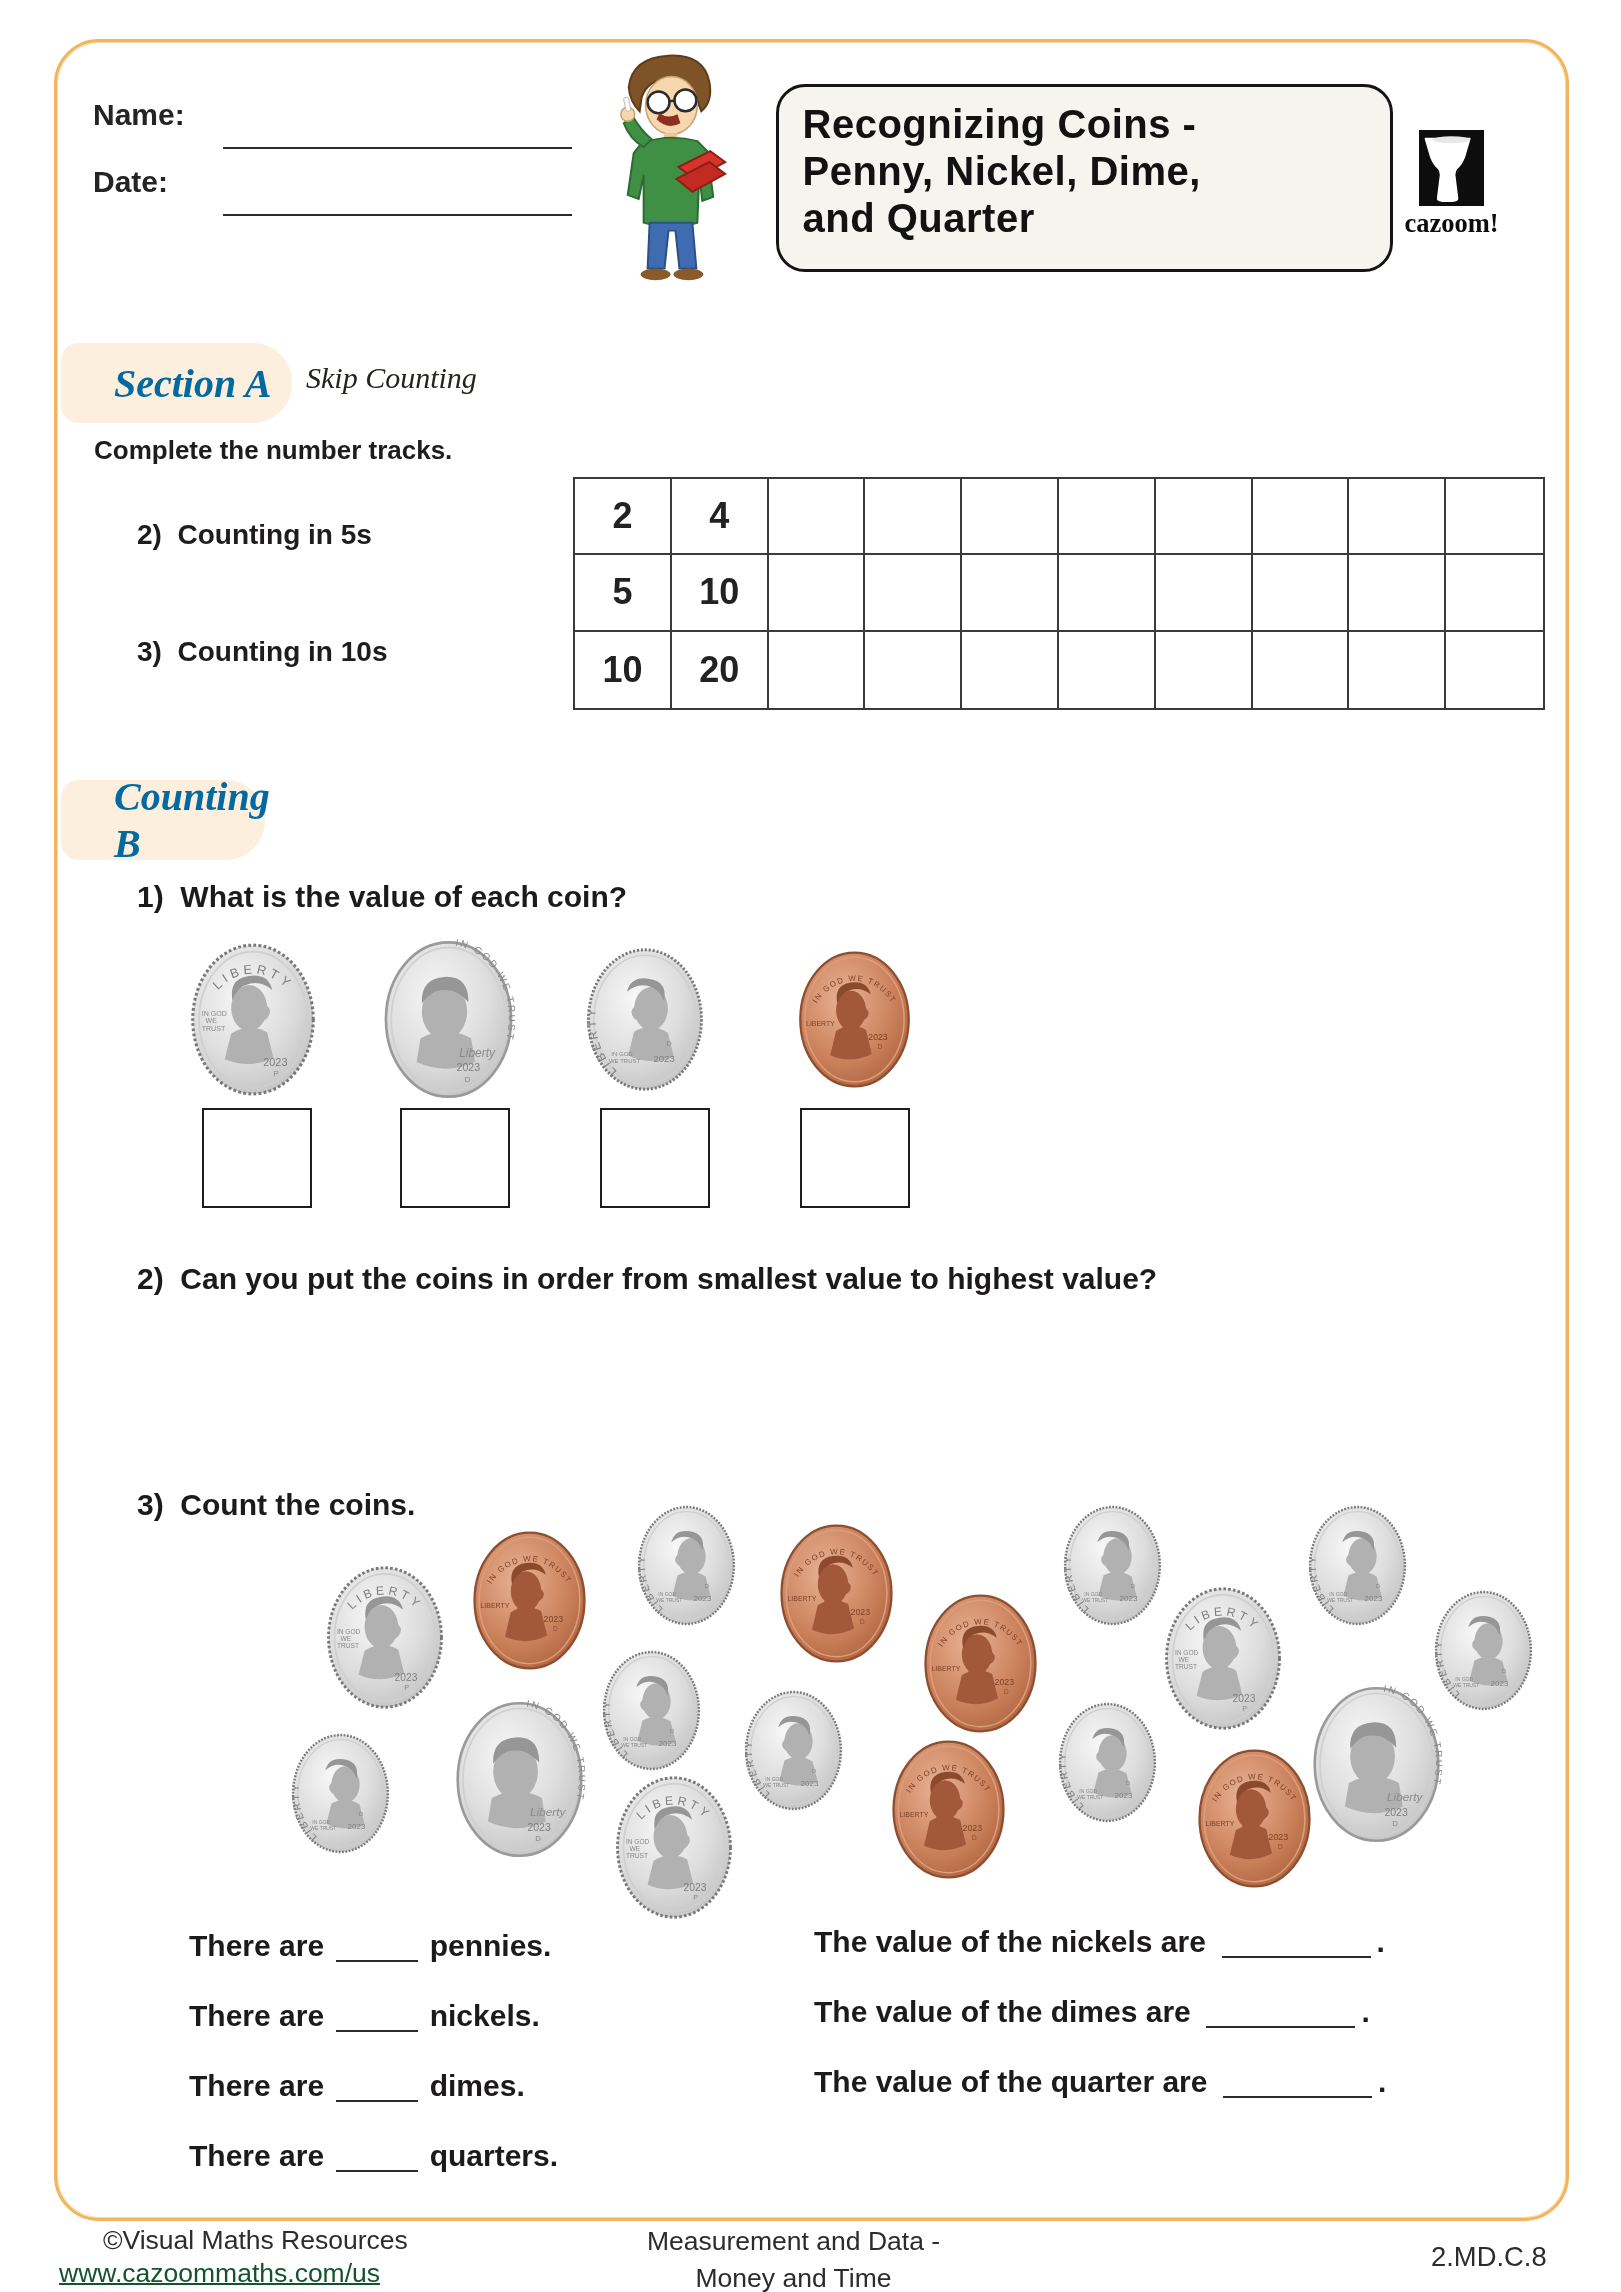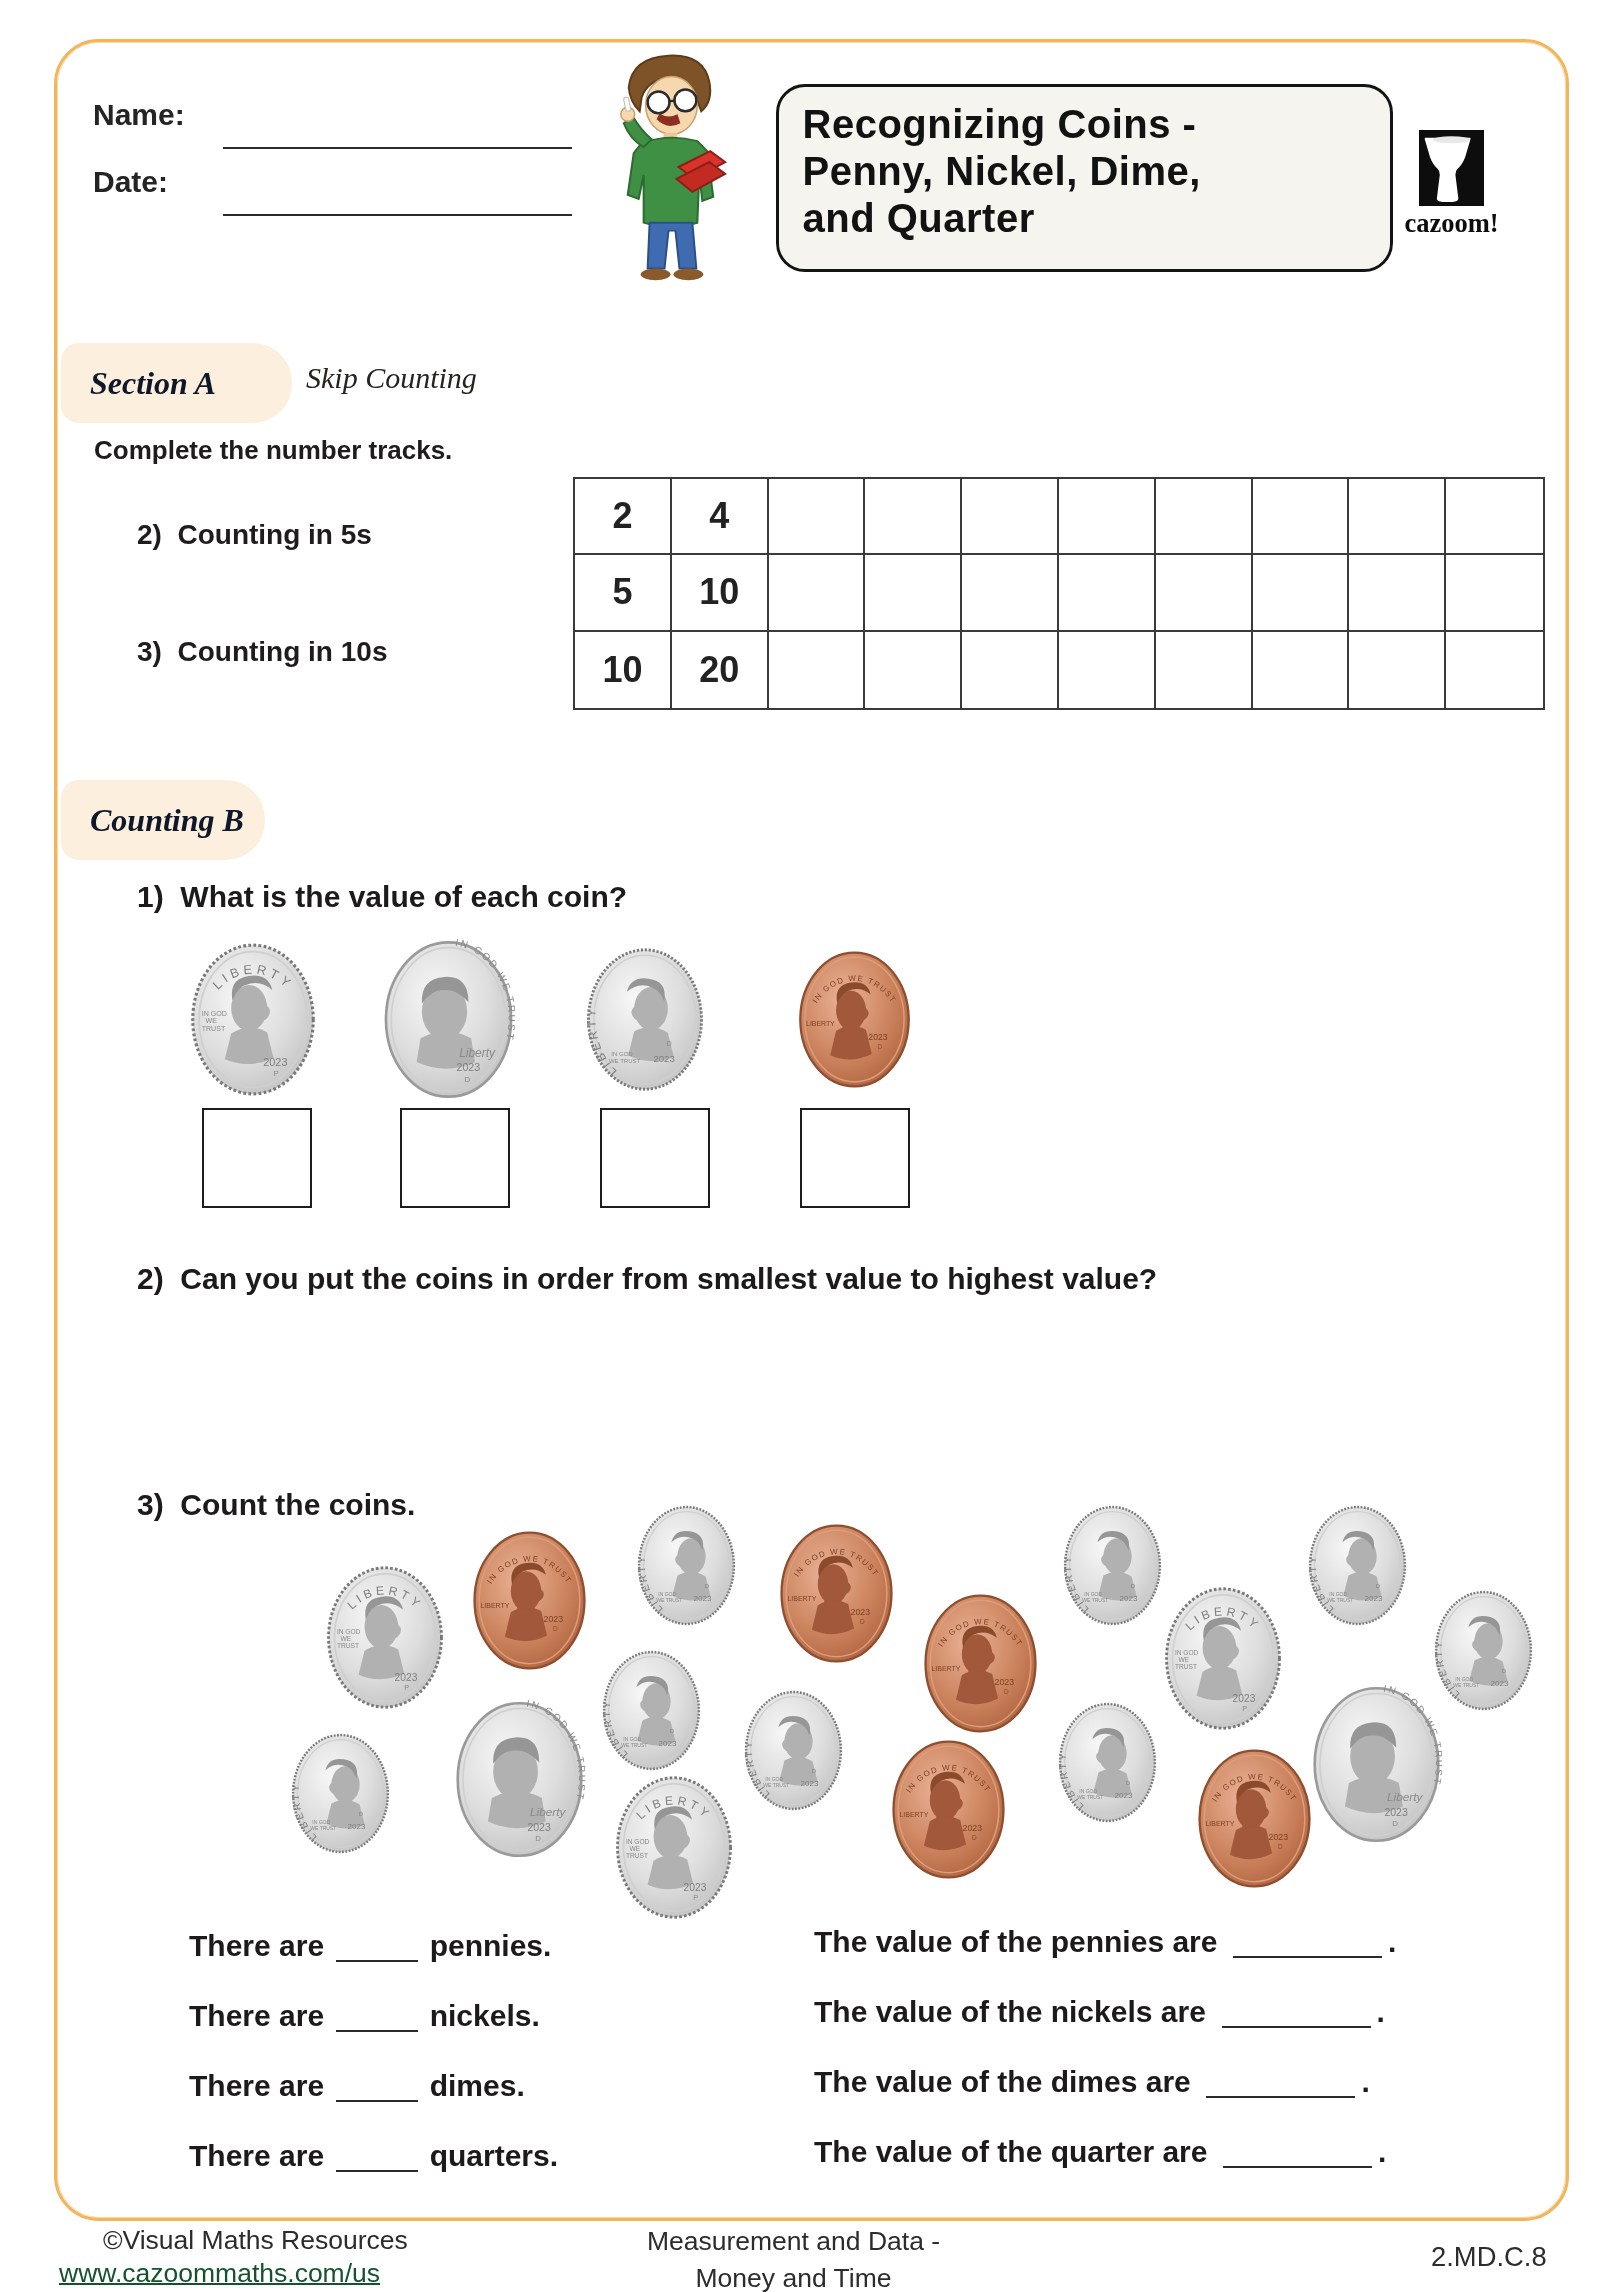--- a/index.html
+++ b/index.html
@@ -17,21 +17,21 @@
              padding:13.7px 9.8px 0 23.5px;}
   .title-line{font-size:40px;line-height:1.18;font-weight:700;color:#121212;letter-spacing:0.5px;}
   .logo-box{left:1419px;top:130px;width:65px;height:76px;background:#0d0d0d;}
   .logo-text{left:1386px;top:208px;width:131px;text-align:center;
              font-family:"Liberation Serif",serif;font-weight:700;font-size:26.5px;color:#0d0d0d;}
   
   .pill{background:#FCEFDD;border-radius:17.6px 39px 39px 17.6px;display:flex;align-items:center;padding-left:29px;box-sizing:border-box;}
   .pill-a{left:61px;top:343px;width:231px;height:80px;}
   .pill-b{left:61px;top:780px;width:204px;height:80px;}
   .section-label{font-family:"Liberation Serif",serif;font-style:italic;font-weight:700;
-                 font-size:32px;color:#0f172a;}
+                 font-size:40px;color:#0369a1;margin-left:24px;}
   .section-sub{left:306px;top:361px;font-family:"Liberation Serif",serif;font-style:italic;
                font-size:30px;color:#27221e;}
   .instruction{left:94px;top:435px;font-size:26px;font-weight:700;}
   
   .track-table{left:573px;top:477px;width:972px;height:233px;display:grid;
                grid-template-columns:repeat(10,1fr);grid-template-rows:repeat(3,1fr);
                border:2.9px solid #3a3a3a;box-sizing:border-box;background:#fff;}
   .track-cell{border-right:2px solid #3a3a3a;border-bottom:2.9px solid #3a3a3a;
               display:flex;align-items:center;justify-content:center;
               font-size:36px;font-weight:700;color:#222;}
@@ -278,21 +278,20 @@
       </div>
     </div>
 
   <div class="fill-col" style="left:189px;top:1929px;">
       <div class="fill-row"><span>There are</span><span class="blank small"></span><span>pennies.</span></div>
       <div class="fill-row"><span>There are</span><span class="blank small"></span><span>nickels.</span></div>
       <div class="fill-row"><span>There are</span><span class="blank small"></span><span>dimes.</span></div>
       <div class="fill-row"><span>There are</span><span class="blank small"></span><span>quarters.</span></div>
     </div>
   <div class="fill-col" style="left:814px;top:1925px;">
-      <div class="fill-row"><span>The value of the pennies are</span><span class="blank big"></span><span>.</span></div>
       <div class="fill-row"><span>The value of the nickels are</span><span class="blank big"></span><span>.</span></div>
       <div class="fill-row"><span>The value of the dimes are</span><span class="blank big"></span><span>.</span></div>
       <div class="fill-row"><span>The value of the quarter are</span><span class="blank big"></span><span>.</span></div>
     </div>
 
   <div class="abs f-text" style="left:59px;top:2225px;margin-left:44px;">©Visual Maths Resources</div>
   <div class="abs f-link" style="left:59px;top:2258px;">www.cazoommaths.com/us</div>
   <div class="abs f-center">
     <div>Measurement and Data -</div>
     <div>Money and Time</div>

